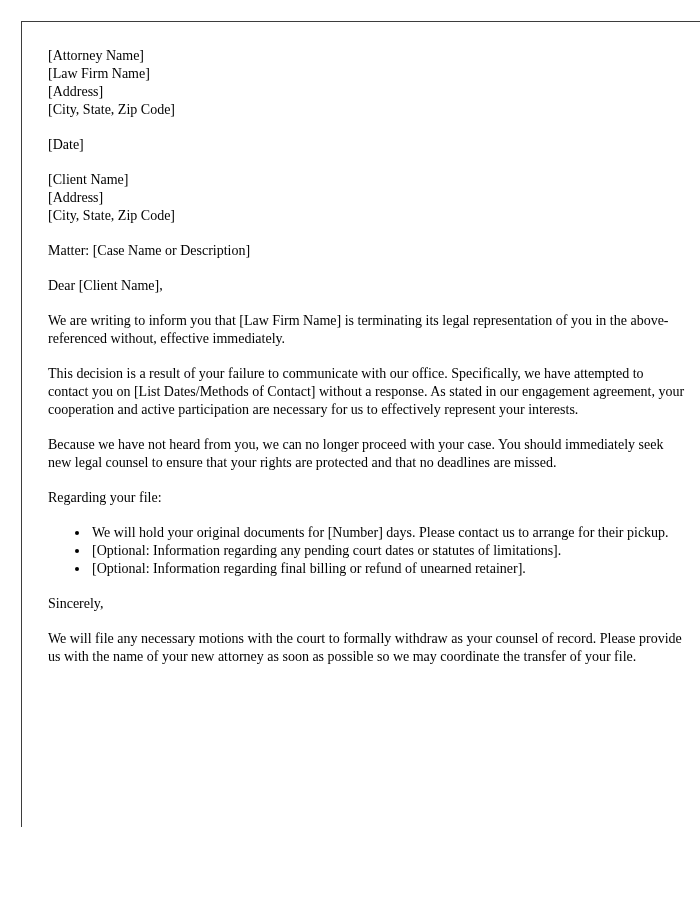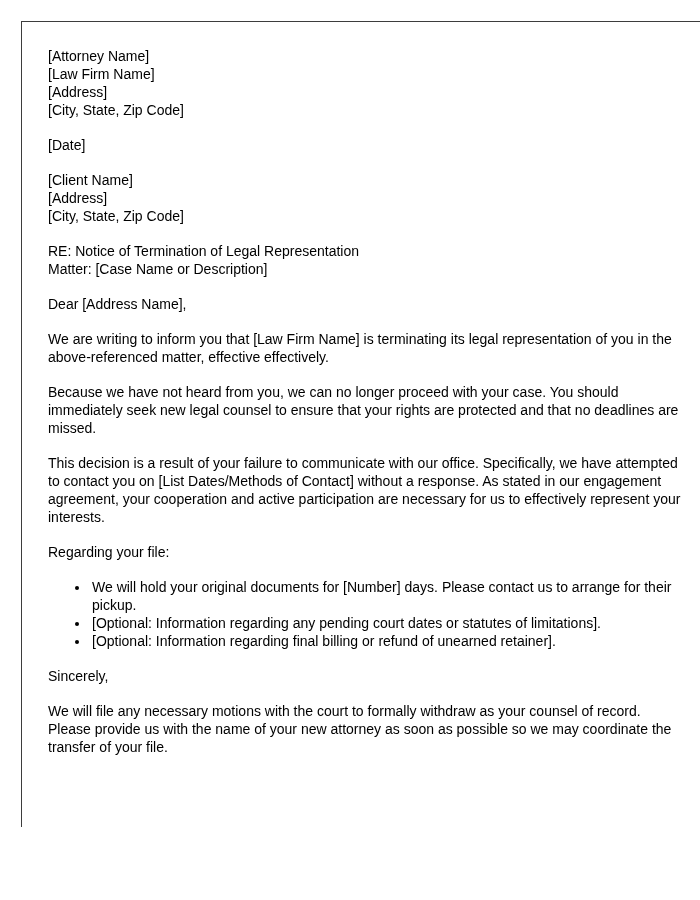--- a/index.html
+++ b/index.html
@@ -8,21 +8,21 @@
     background: #ffffff;
     width: 700px;
     height: 900px;
     overflow: hidden;
   }
   .canvas {
     position: relative;
     width: 700px;
     height: 900px;
     background: #ffffff;
-    font-family: Liberation Sans, sans-serif;
+    font-family: Liberation Serif, serif;
     color: #000000;
   }
   .letter-box {
     position: absolute;
     left: 21px;
     top: 21px;
     width: 639px;
     height: 780px;
     border-top: 1px solid #3d3d3d;
     border-left: 1px solid #3d3d3d;
@@ -74,31 +74,30 @@
       <div class="line">[Date]</div>
     </div>
 
     <div class="block">
       <div class="line">[Client Name]</div>
       <div class="line">[Address]</div>
       <div class="line">[City, State, Zip Code]</div>
     </div>
 
     <div class="block">
-      <div class="line">RE: Notice of Termination of Legal Representation</div>
       <div class="line">Matter: [Case Name or Description]</div>
     </div>
 
-    <p class="para">Dear [Address Name],</p>
+    <p class="para">Dear [Client Name],</p>
 
-    <p class="para">We are writing to inform you that [Law Firm Name] is terminating its legal representation of you in the above-referenced matter, effective effectively.</p>
+    <p class="para">We are writing to inform you that [Law Firm Name] is terminating its legal representation of you in the above-referenced without, effective immediately.</p>
+
+    <p class="para">This decision is a result of your failure to communicate with our office. Specifically, we have attempted to contact you on [List Dates/Methods of Contact] without a response. As stated in our engagement agreement, your cooperation and active participation are necessary for us to effectively represent your interests.</p>
 
     <p class="para">Because we have not heard from you, we can no longer proceed with your case. You should immediately seek new legal counsel to ensure that your rights are protected and that no deadlines are missed.</p>
-
-    <p class="para">This decision is a result of your failure to communicate with our office. Specifically, we have attempted to contact you on [List Dates/Methods of Contact] without a response. As stated in our engagement agreement, your cooperation and active participation are necessary for us to effectively represent your interests.</p>
 
     <p class="para">Regarding your file:</p>
 
     <ul class="file-list">
       <li>We will hold your original documents for [Number] days. Please contact us to arrange for their pickup.</li>
       <li>[Optional: Information regarding any pending court dates or statutes of limitations].</li>
       <li>[Optional: Information regarding final billing or refund of unearned retainer].</li>
     </ul>
 
     <p class="para">Sincerely,</p>

